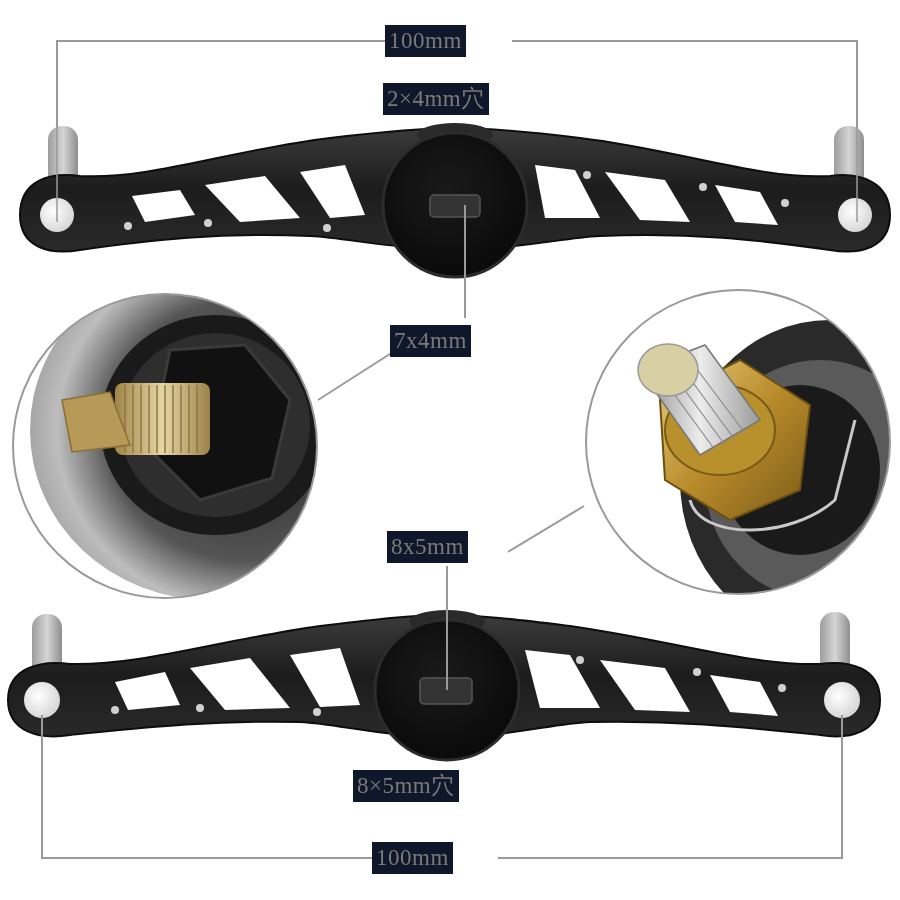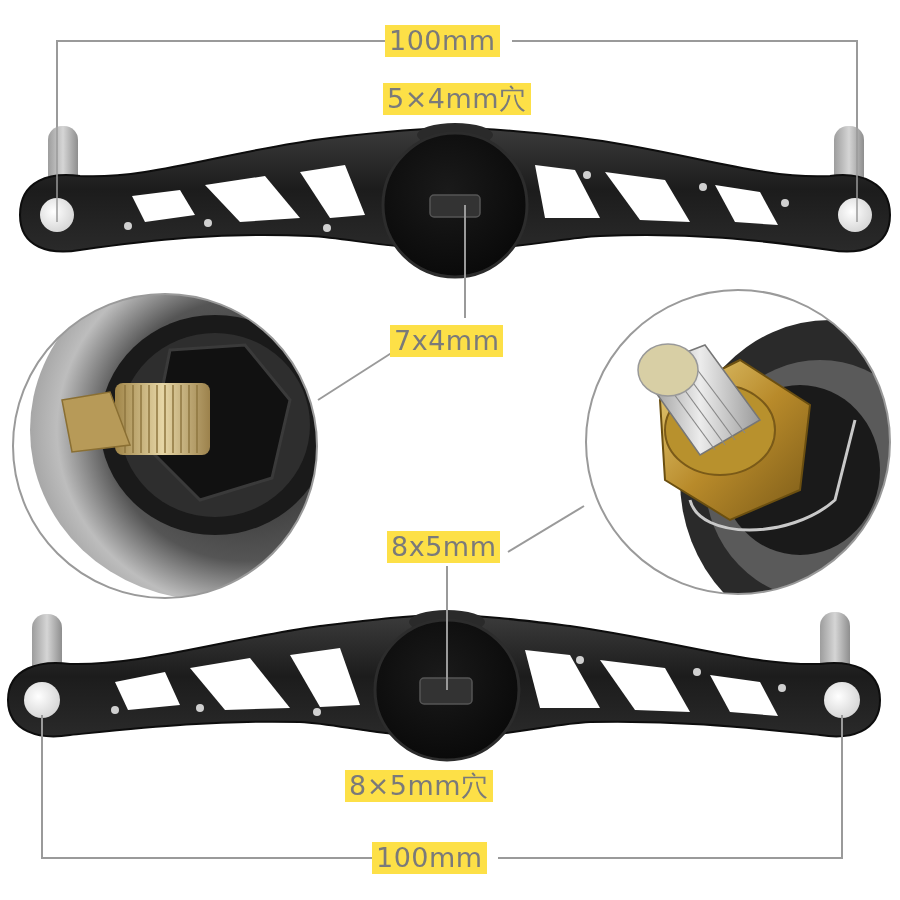--- a/index.html
+++ b/index.html
@@ -1,17 +1,17 @@
 <!DOCTYPE html>
 <html><head>
 <meta charset="utf-8">
 <style>
   html,body{margin:0;padding:0;background:#ffffff;}
   body{width:900px;height:900px;position:relative;overflow:hidden;font-family:"DejaVu Sans","Liberation Sans",sans-serif;}
-  .label{position:absolute;color:#7a7a7a;font-size:27px;letter-spacing:0.5px;white-space:nowrap;background:#fde047;padding:0 4px;line-height:32px;}
+  .label{position:absolute;color:#7a7a7a;font-size:23px;letter-spacing:0.5px;white-space:nowrap;background:#0f172a;padding:0 4px;line-height:32px;font-family:Liberation Serif, serif;}
   svg.art{position:absolute;left:0;top:0;}
 </style>
 </head>
 <body>
 
 <svg class="art" width="900" height="900" viewBox="0 0 900 900">
   <defs>
     <linearGradient id="armGrad" x1="0" y1="0" x2="0" y2="1">
       <stop offset="0" stop-color="#3b3b3b"></stop>
       <stop offset="0.5" stop-color="#1c1c1c"></stop>
@@ -217,17 +217,17 @@
     <line x1="447" y1="566" x2="447" y2="690" stroke="#9a9a9a" stroke-width="2"></line>
   </g>
 
   <g stroke="#9a9a9a" stroke-width="2" fill="none">
     <polyline points="42,715 42,858 372,858"></polyline>
     <polyline points="498,858 842,858 842,715"></polyline>
   </g>
 </svg>
 
 <div class="label" style="left:385px;top:25px;">100mm</div>
-<div class="label" style="left:383px;top:83px;">5×4mm穴</div>
+<div class="label" style="left:383px;top:83px;">2×4mm穴</div>
 <div class="label" style="left:390px;top:325px;">7x4mm</div>
 <div class="label" style="left:387px;top:531px;">8x5mm</div>
-<div class="label" style="left:345px;top:770px;">8×5mm穴</div>
+<div class="label" style="left:353px;top:770px;">8×5mm穴</div>
 <div class="label" style="left:372px;top:842px;">100mm</div>
 
 </body></html>

